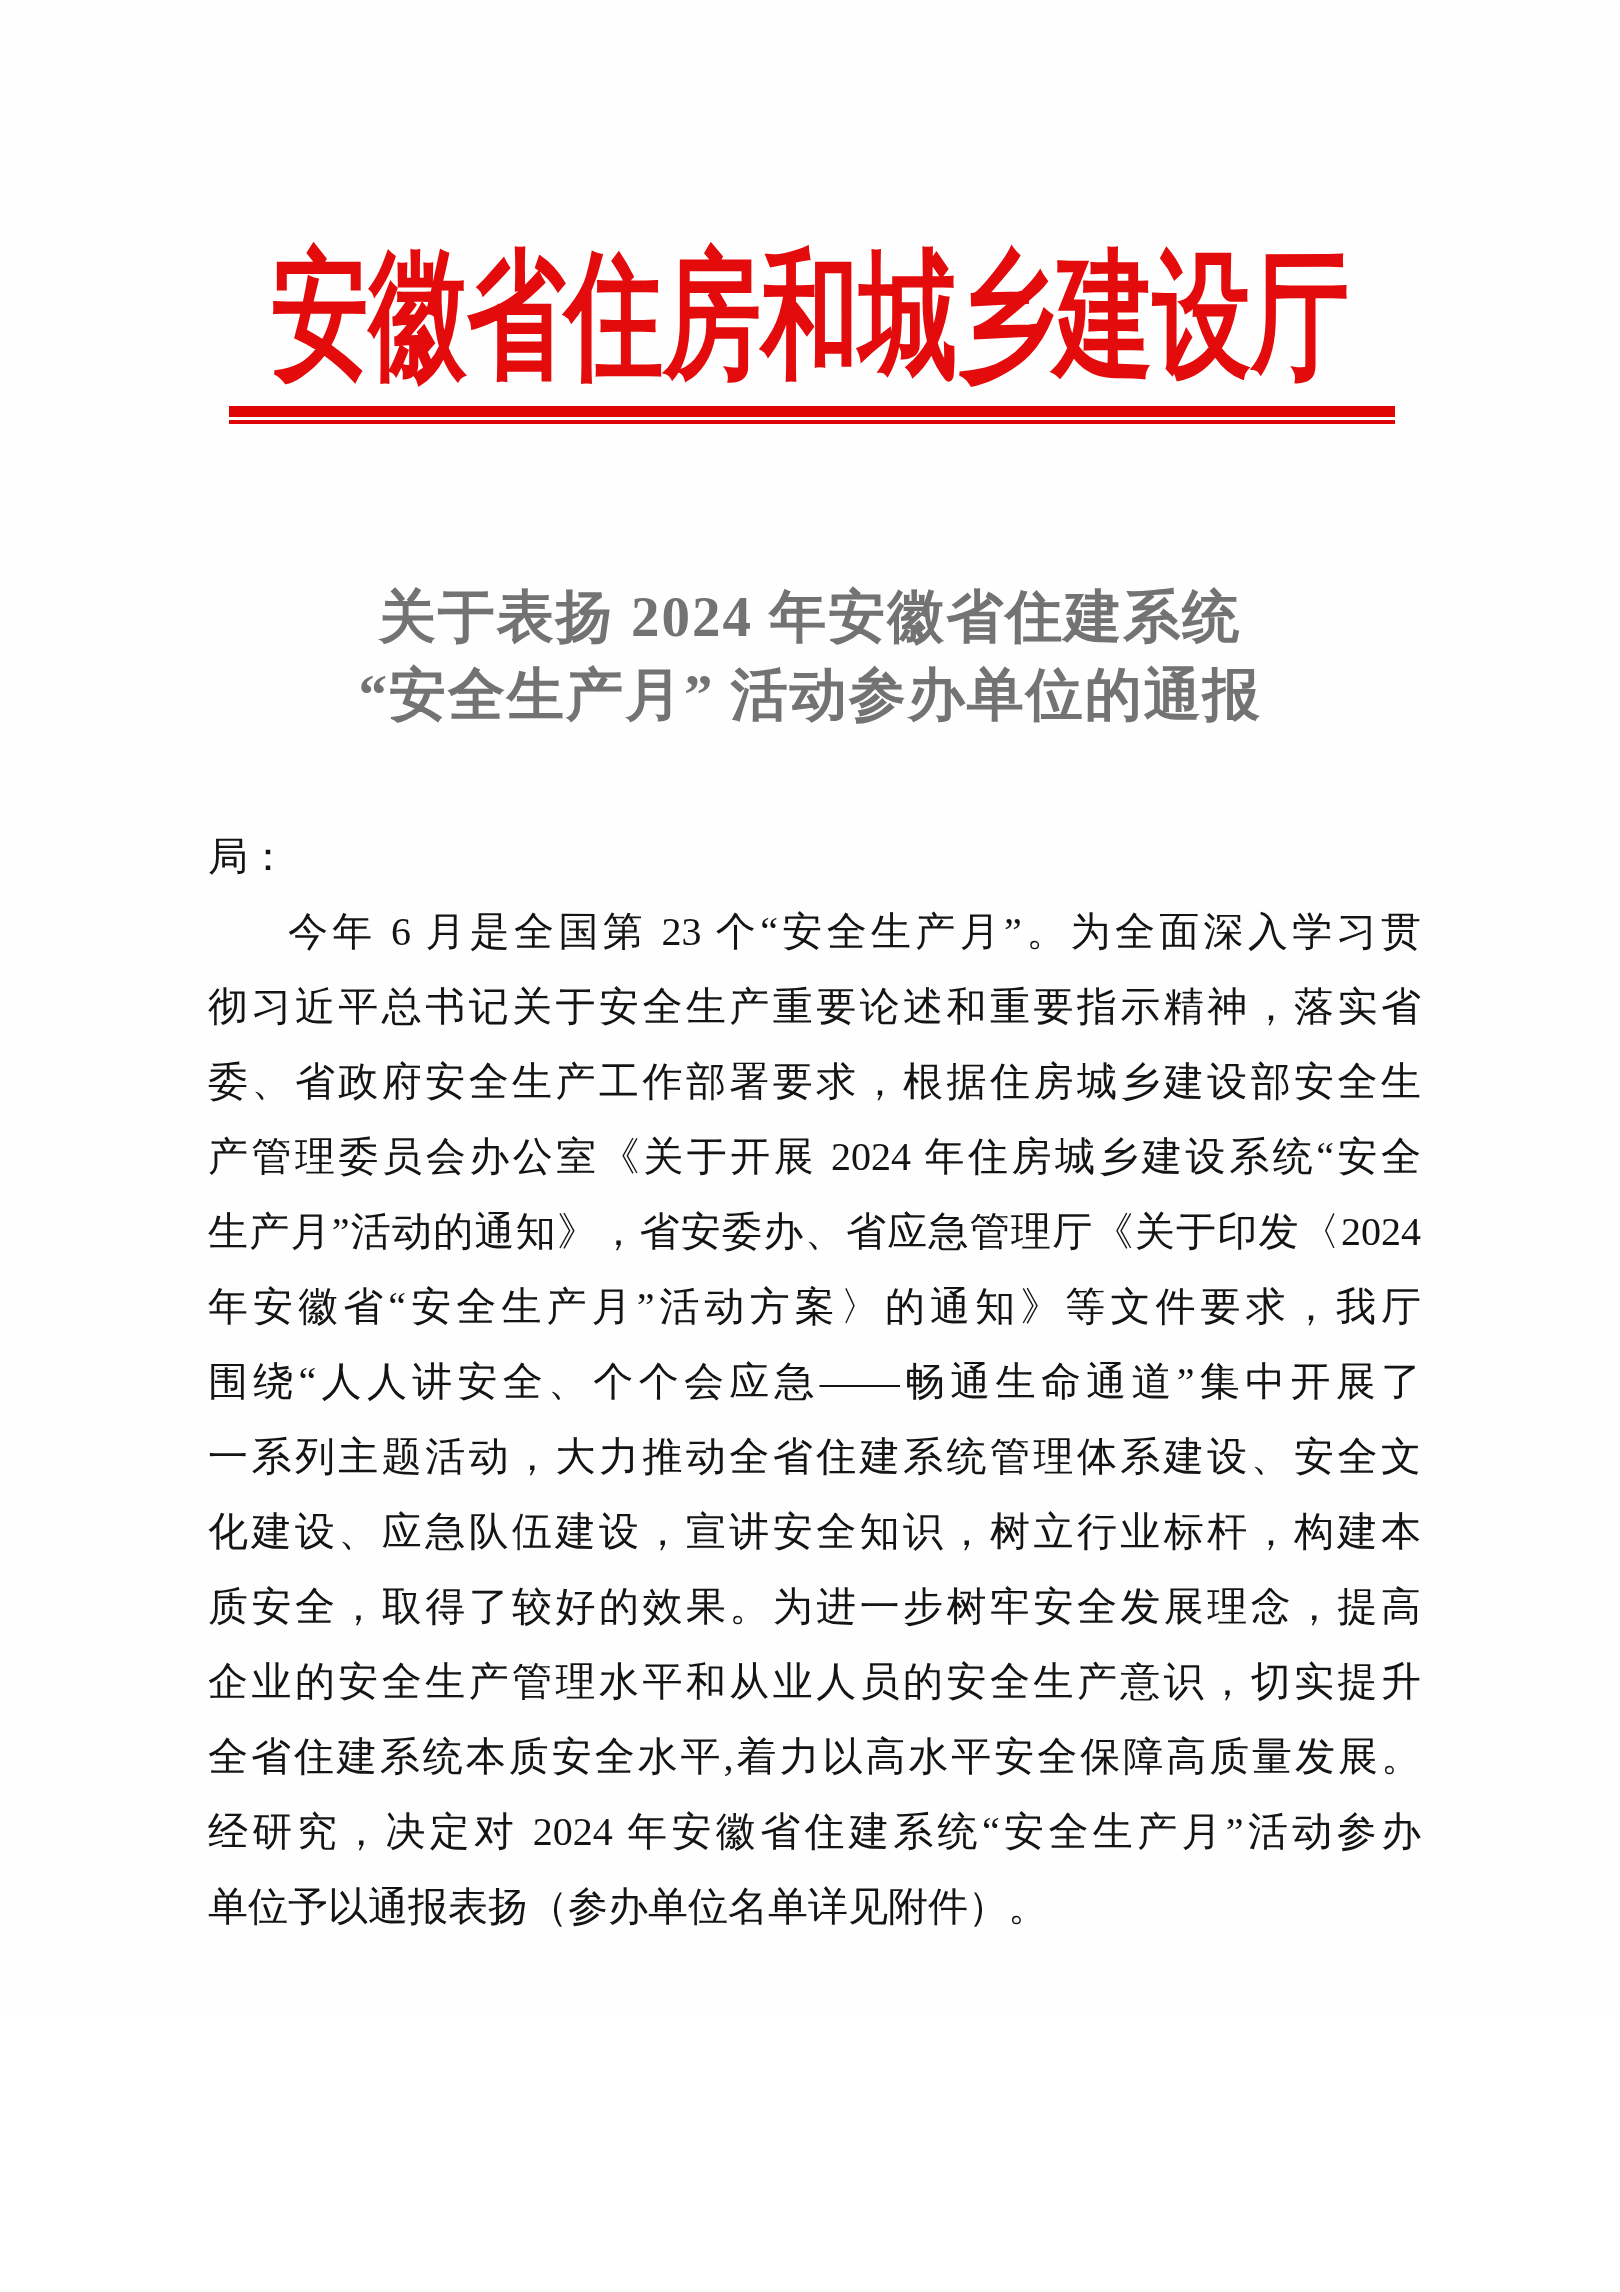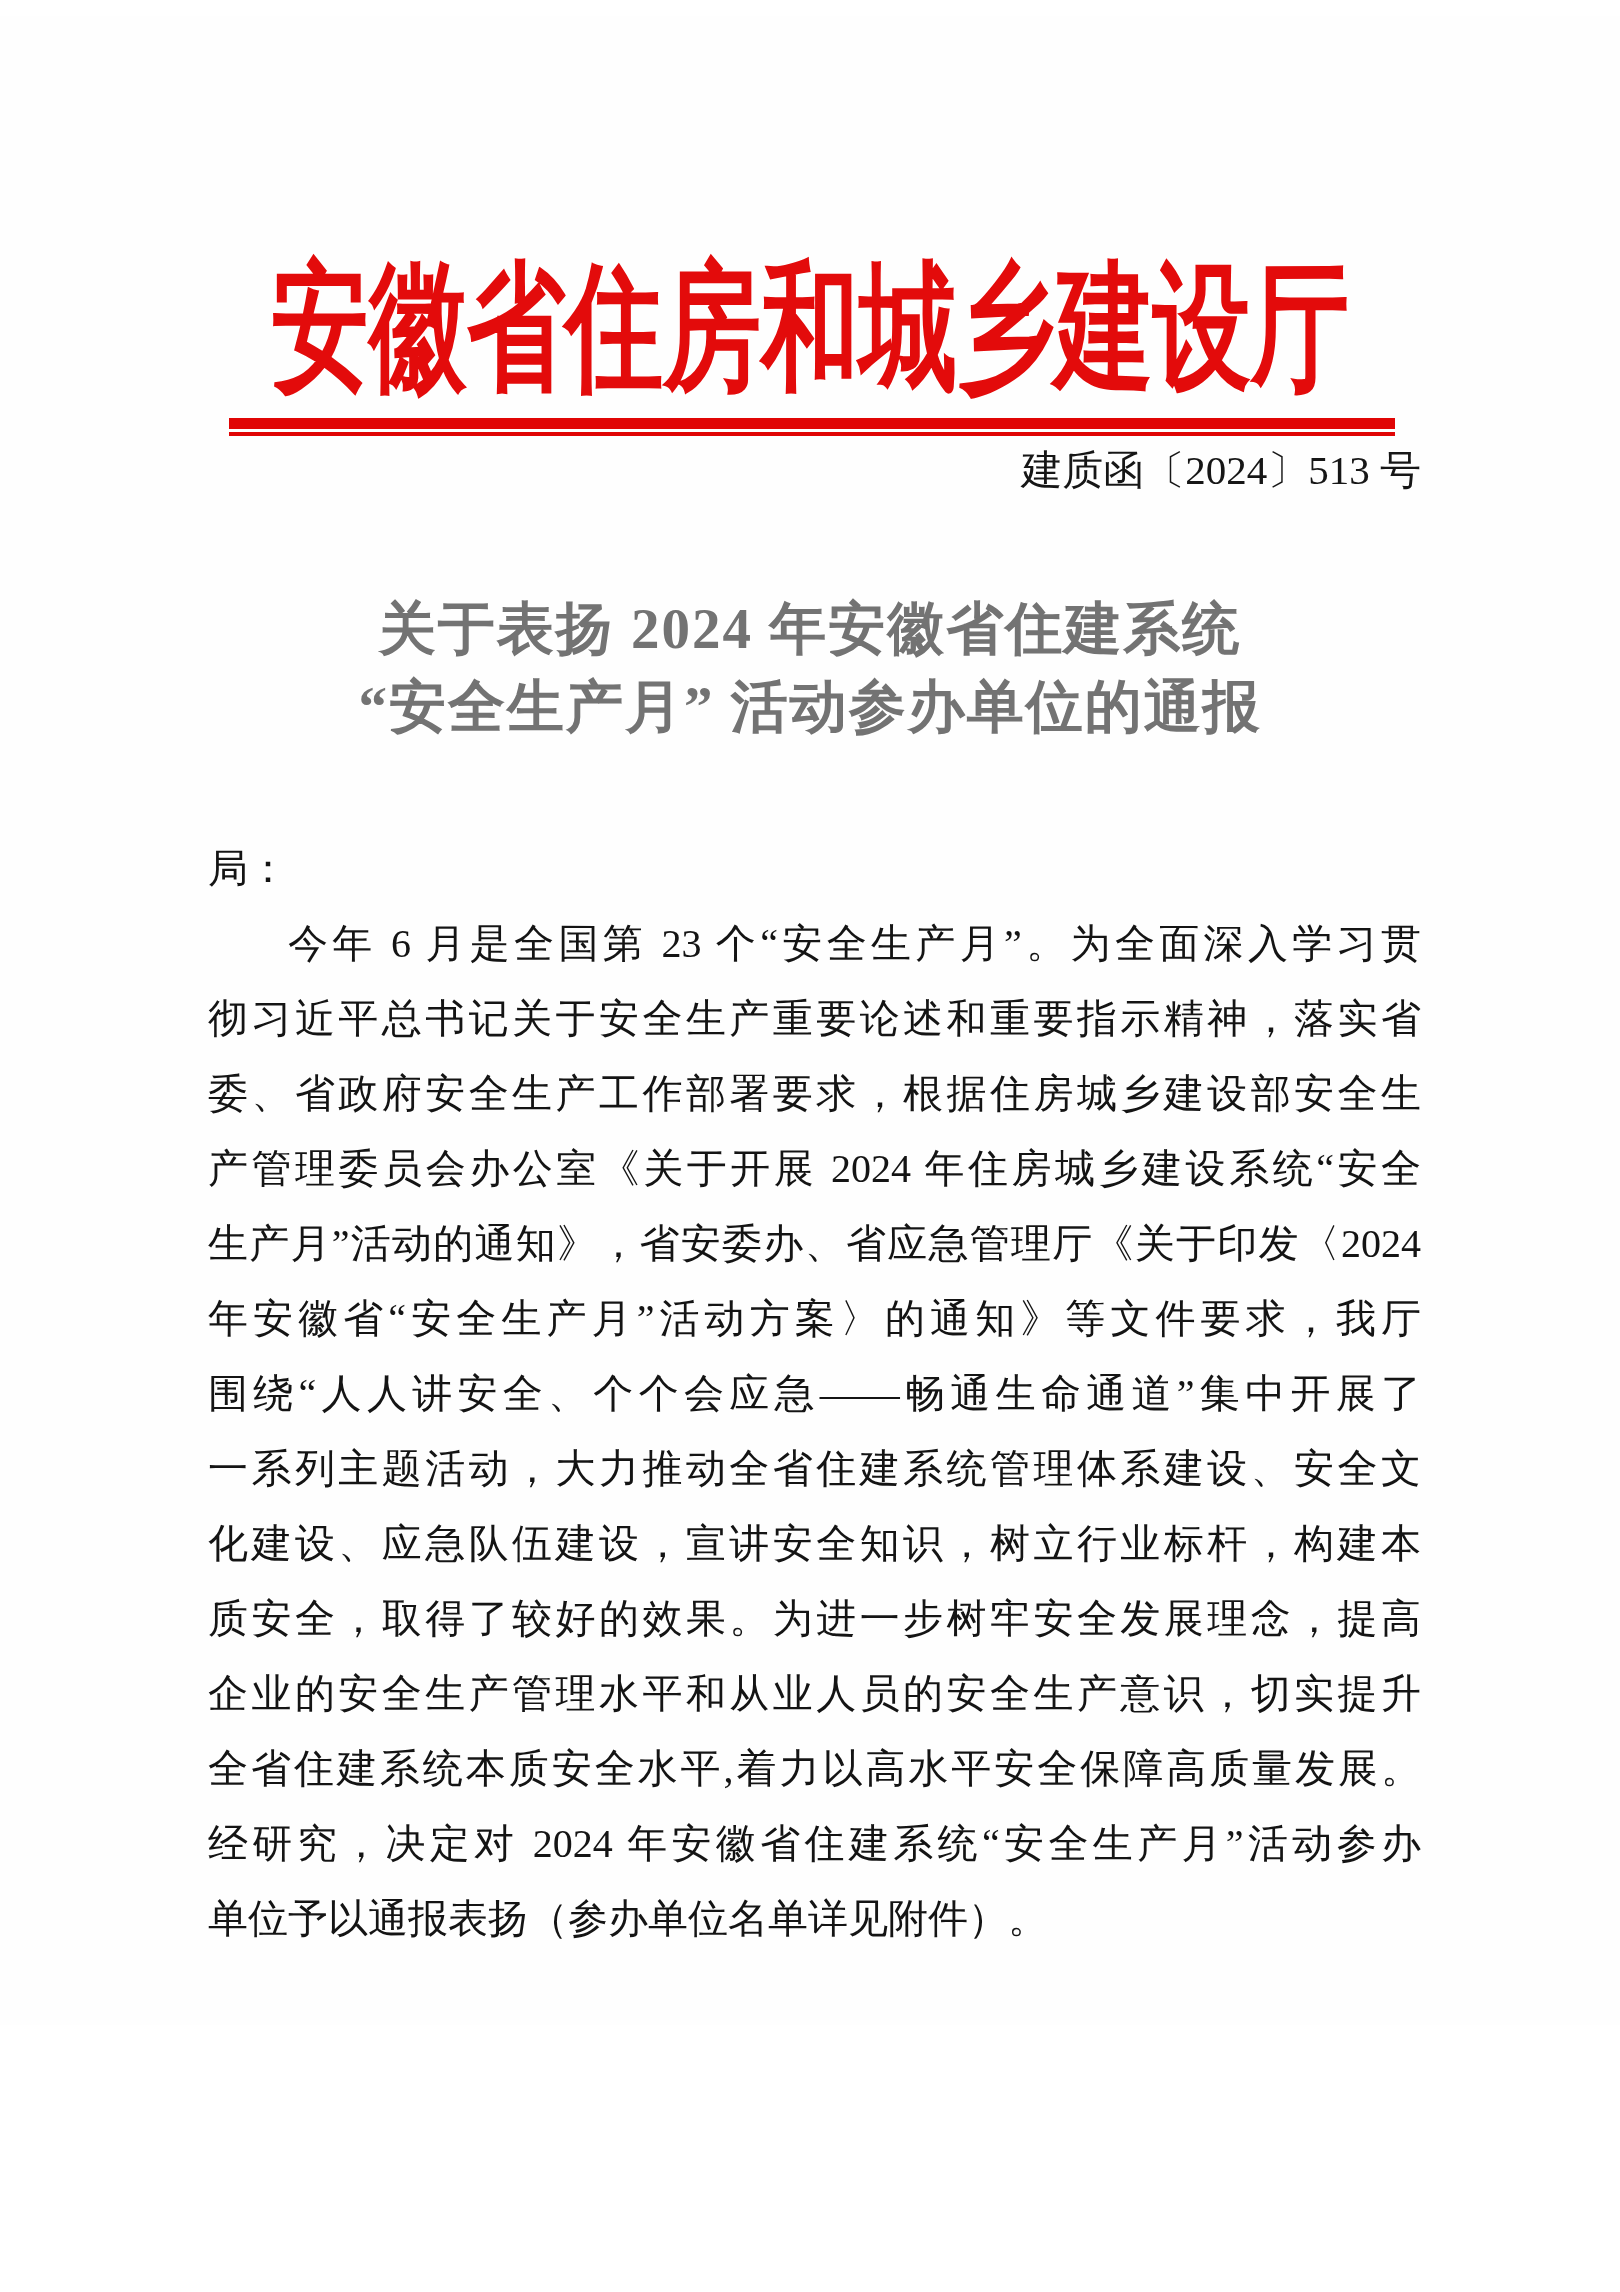--- a/index.html
+++ b/index.html
@@ -4,21 +4,21 @@
 <style>
   html, body {
     margin: 0;
     padding: 0;
     background: #ffffff;
   }
   .page {
     position: relative;
     width: 1620px;
     height: 2009px;
-    margin: 16px auto;
+    margin: 4px auto;
     background: #fefefe;
     overflow: hidden;
     font-family: "Liberation Serif", "DejaVu Serif", serif;
     color: #1a1a1a;
   }
 
   
   .agency-header {
     position: absolute;
     top: 243px;
@@ -113,21 +113,20 @@
 <div class="page">
 
   <div class="agency-header">安徽省住房和城乡建设厅</div>
 
   <div class="rule rule-top">
     <div class="bar-thick"></div>
     <div class="bar-gap"></div>
     <div class="bar-thin"></div>
   </div>
 
-  <div class="doc-number">建质函〔2024〕513 号</div>
 
   <h1 class="doc-title">
     <div>关于表扬 2024 年安徽省住建系统</div>
     <div>“安全生产月” 活动参办单位的通报</div>
   </h1>
 
   <div class="doc-body">
     <div class="body-line unjust">局：</div>
     <div class="body-line indent">今年 6 月是全国第 23 个“安全生产月”。为全面深入学习贯</div>
     <div class="body-line">彻习近平总书记关于安全生产重要论述和重要指示精神，落实省</div>

